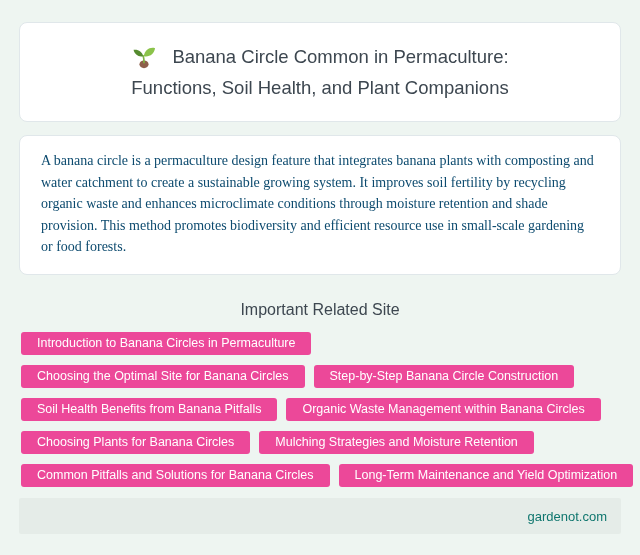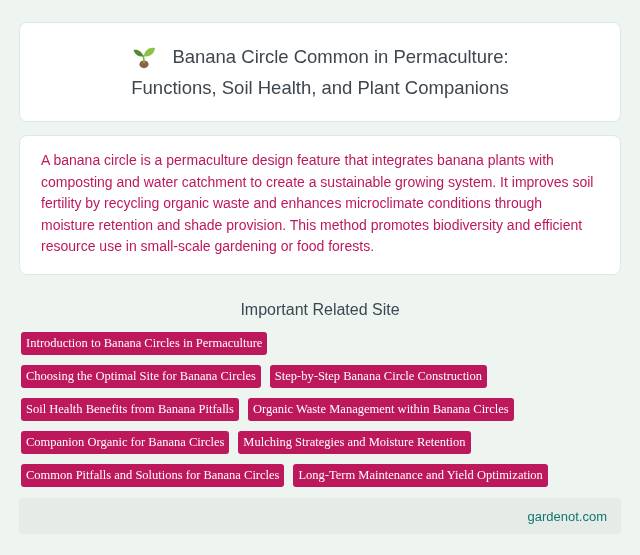--- a/index.html
+++ b/index.html
@@ -43,43 +43,44 @@
   .seedling { display: inline-flex; width: 26px; height: 26px; }
   .seedling svg { width: 26px; height: 26px; }
   .title-line2 { display: block; }
   .summary-card {
     padding: 14px 21px 16px 21px;
     margin-bottom: 26px;
   }
   .summary-card p {
     font-size: 14px;
     line-height: 21.5px;
-    color: #be185d;
+    color: #0c4a6e;
+    font-family: Liberation Serif, serif;
   }
   .terms-heading {
     text-align: center;
     font-size: 16px;
     font-weight: 500;
     color: #3d4750;
     margin-bottom: 13px;
   }
   .terms-row {
     display: flex;
     justify-content: flex-start;
     gap: 9px;
     margin: 0 0 10px 2px;
   }
   .term-btn {
     display: inline-block;
-    background: #be185d;
+    background: #ec4899;
     color: #ffffff;
-    font-family: Liberation Serif, serif;
+    font-family: Liberation Sans, sans-serif;
     font-size: 12.5px;
     line-height: 13px;
-    padding: 5px 5px;
+    padding: 5px 16px;
     border: none;
     border-radius: 3px;
     white-space: nowrap;
     cursor: pointer;
   }
   .footer-bar {
     margin-top: 11px;
     background: #e5ece8;
     border-radius: 2px;
     padding: 9px 14px;
@@ -124,21 +125,21 @@
     </div>
     <div class="terms-row">
       <button class="term-btn">Choosing the Optimal Site for Banana Circles</button>
       <button class="term-btn">Step-by-Step Banana Circle Construction</button>
     </div>
     <div class="terms-row">
       <button class="term-btn">Soil Health Benefits from Banana Pitfalls</button>
       <button class="term-btn">Organic Waste Management within Banana Circles</button>
     </div>
     <div class="terms-row">
-      <button class="term-btn">Companion Organic for Banana Circles</button>
+      <button class="term-btn">Choosing Plants for Banana Circles</button>
       <button class="term-btn">Mulching Strategies and Moisture Retention</button>
     </div>
     <div class="terms-row">
       <button class="term-btn">Common Pitfalls and Solutions for Banana Circles</button>
       <button class="term-btn">Long-Term Maintenance and Yield Optimization</button>
     </div>
   </div>
 
   <div class="footer-bar">
     <span>gardenot.com</span>

